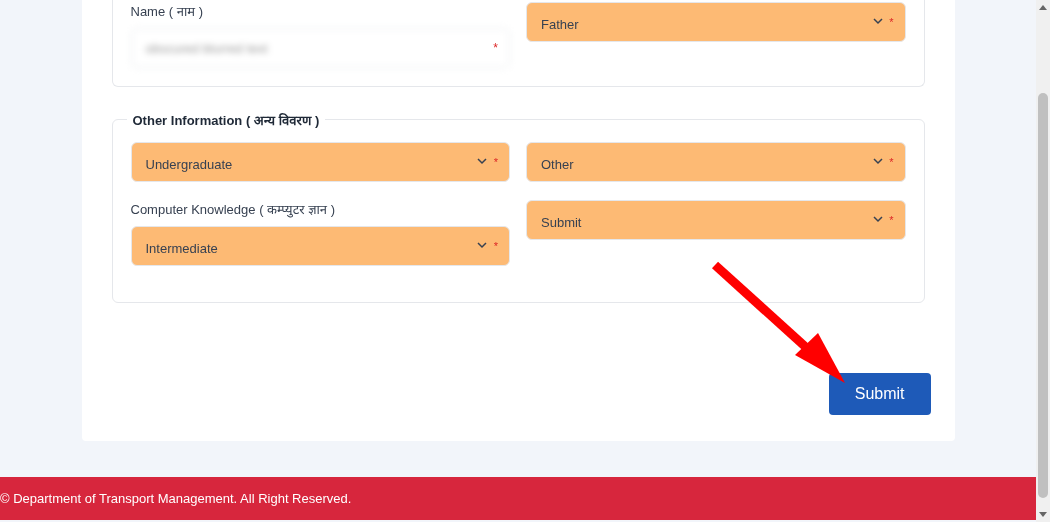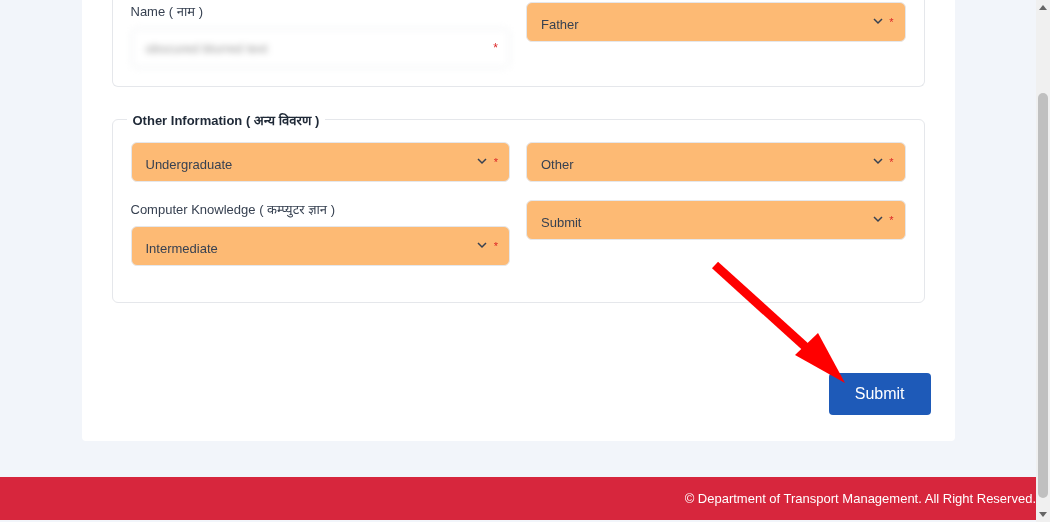--- a/index.html
+++ b/index.html
@@ -23,21 +23,21 @@
     .input-wrap { position: relative; }
     .req-star { position: absolute; right: 12px; top: 50%; transform: translateY(-50%); color: #dc2626; font-size: 12px; pointer-events: none; }
     .select-wrap { position: relative; }
     .select { width: 100%; padding: 14px 38px 10px 14px; border: 1px solid #e5e7eb; border-radius: 6px; font-size: 13px; background: #fdba74; appearance: none; cursor: pointer; height: 40px; color: #374151; }
     .select.active { border: 1.5px solid #2563eb; }
     .chevron { position: absolute; right: 14px; top: 50%; transform: translateY(-50%); pointer-events: none; }
     .chevron svg { width: 12px; height: 12px; display: block; }
     .chevron-req .req2 { position: absolute; right: 12px; top: 50%; transform: translateY(-50%); color: #dc2626; font-size: 11px; }
     .chevron-req .chev { position: absolute; right: 22px; top: 50%; transform: translateY(-50%); }
     .submit-btn { background: #1e5ab8; color: #fff; border: none; padding: 12px 26px; font-size: 16px; border-radius: 4px; cursor: pointer; font-weight: 500; position: absolute; right: 24px; bottom: 26px; }
-    .footer { background: #d7263d; color: #fff; text-align: right; padding: 14px 0; font-size: 13px; position: absolute; bottom: 2px; left: 0; right: 14px; }
+    .footer { background: #d7263d; color: #fff; text-align: left; padding: 14px 0; font-size: 13px; position: absolute; bottom: 2px; left: 0; right: 14px; }
     .arrow-annotation { position: absolute; pointer-events: none; z-index: 100; }
   </style>
 </head>
 <body>
 
 <div class="page-wrapper">
 
   <div class="form-container">
 
     <div class="fieldset top">

